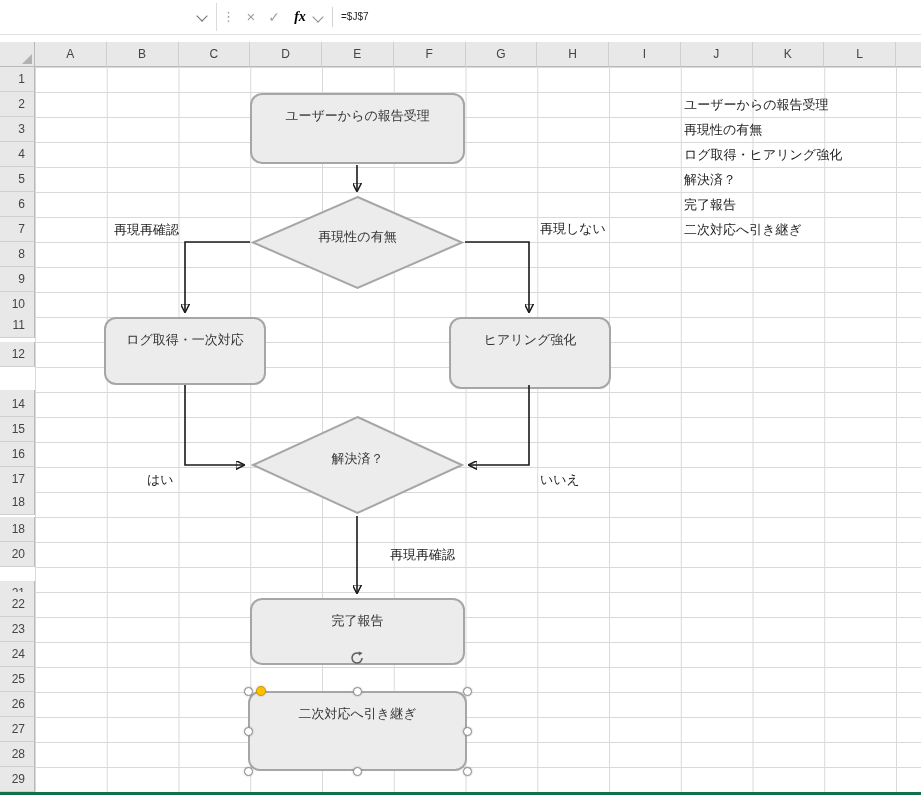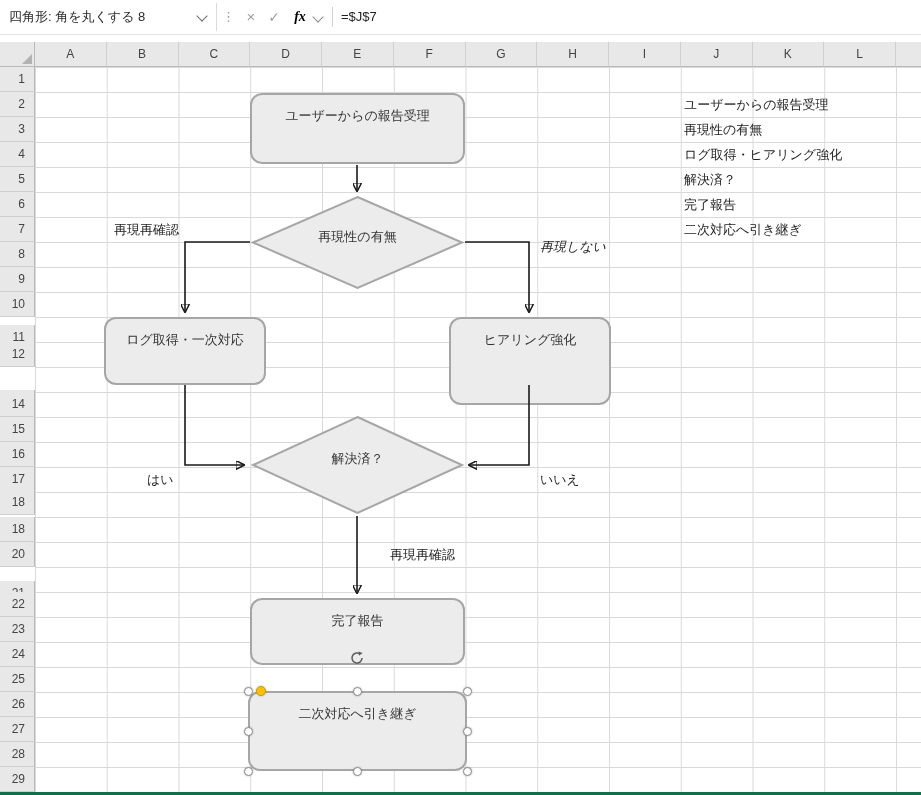--- a/index.html
+++ b/index.html
@@ -15,71 +15,68 @@
   .nb-chev{left:198px;top:12px;}
   .fx-chev{left:314px;top:13px;border-color:#8d8d8d;}
   .vdiv{position:absolute;width:1px;background:#dadada;}
   .d1{left:216px;top:3px;height:28px;}
   .d2{left:332px;top:7px;height:20px;background:#d2d2d2;}
   .dots{position:absolute;left:222px;top:0;line-height:34px;font-size:13px;color:#9a9a9a;letter-spacing:0;}
   .fbtn{position:absolute;top:0;height:34px;line-height:34px;text-align:center;cursor:default;}
   .cancel{left:240px;width:22px;font-size:15px;color:#9f9f9f;}
   .enter{left:263px;width:22px;font-size:14px;color:#9f9f9f;}
   .fx{left:288px;width:24px;font-size:14px;color:#000000;font-family:"Liberation Serif","DejaVu Serif",serif;font-style:italic;font-weight:600;}
-  .formula{position:absolute;left:341px;top:0;line-height:34px;font-size:13px;color:#1f1f1f;white-space:nowrap;}
+  .formula{position:absolute;left:341px;top:0;line-height:34px;font-size:10px;color:#1f1f1f;white-space:nowrap;}
   
   .corner{position:absolute;left:0;top:42px;width:35px;height:25px;background:#e8e8e8;border-right:1px solid #b9b9b9;border-bottom:1px solid #b9b9b9;box-sizing:border-box;}
   .corner-tri{position:absolute;right:2px;bottom:2px;width:10px;height:10px;background:#b2b2b2;clip-path:polygon(100% 0,100% 100%,0 100%);}
   #col-headers{position:absolute;left:35px;top:42px;width:886px;height:25px;}
   .colh{position:absolute;top:0;width:71.75px;height:25px;line-height:25px;text-align:center;
         background:#e8e8e8;color:#444;font-size:12px;border-right:1px solid #cfcfcf;border-bottom:1px solid #b9b9b9;box-sizing:border-box;}
   .colh-partial{position:absolute;left:896px;top:42px;width:25px;height:25px;background:#e8e8e8;border-bottom:1px solid #b9b9b9;box-sizing:border-box;}
   #row-headers{position:absolute;left:0;top:67px;width:35px;height:725px;}
   .rowh{position:absolute;left:0;width:35px;height:25px;line-height:25px;text-align:right;padding-right:9px;
         background:#e8e8e8;color:#444;font-size:12px;border-bottom:1px solid #cfcfcf;border-right:1px solid #b9b9b9;box-sizing:border-box;}
   
   .gridlines{position:absolute;left:35px;top:67px;width:886px;height:725px;
     background-image:linear-gradient(to right,#d9d9d9 1px,transparent 1px),linear-gradient(to bottom,#d9d9d9 1px,transparent 1px);
     background-size:71.75px 25px;}
   .celltext{position:absolute;left:684px;height:25px;line-height:25px;font-size:13px;color:#1c1c1c;white-space:nowrap;}
   
   .shape{position:absolute;background:#ececec;border:2px solid #a6a6a6;border-radius:12px;box-sizing:border-box;padding-top:12px;}
   .slbl{display:block;text-align:center;font-size:13px;color:#333;white-space:nowrap;}
   #sh-report{left:250px;top:93px;width:215px;height:71px;}
   #sh-log{left:104px;top:317px;width:162px;height:68px;}
-  #sh-hearing{left:449px;top:317px;width:162px;height:88px;}
+  #sh-hearing{left:449px;top:317px;width:162px;height:72px;}
   #sh-done{left:250px;top:598px;width:215px;height:67px;}
   #sh-handoff{left:248px;top:691px;width:219px;height:80px;}
   .diamond{position:absolute;}
   .diamond svg{position:absolute;left:0;top:0;width:100%;height:100%;}
   .dlbl{position:absolute;left:0;right:0;top:50%;margin-top:-15px;text-align:center;font-size:13px;color:#333;white-space:nowrap;}
   #dm-repro{left:250px;top:195px;width:215px;height:95px;}
   #dm-solved{left:250px;top:415px;width:215px;height:100px;}
   .arrows{position:absolute;left:0;top:0;pointer-events:none;}
   .arrows path{stroke:#1a1a1a;stroke-width:1.6;fill:none;}
   .elabel{position:absolute;height:25px;line-height:25px;font-size:13px;color:#1c1c1c;white-space:nowrap;}
   #lbl-reproduce{left:114px;top:217px;}
-  #lbl-not-reproduce{left:540px;top:234px;font-style:italic;}
+  #lbl-not-reproduce{left:540px;top:216px;}
   #lbl-yes{left:147px;top:467px;}
   #lbl-no{left:540px;top:467px;}
   #lbl-recheck{left:390px;top:542px;}
   
   .hnd{position:absolute;width:9px;height:9px;background:#fff;border:1px solid #8a8a8a;border-radius:50%;box-shadow:0 0 2px rgba(0,0,0,.3);box-sizing:border-box;}
   .hnd.yellow{background:#ffc000;border-color:#cf9b00;width:10px;height:10px;}
   .rotate{position:absolute;left:349px;top:650px;width:16px;height:16px;}
   
   .statusbar-edge{position:absolute;left:0;top:792px;width:921px;height:3px;background:#0f7049;}
 </style>
 </head>
 <body>
 
 <div class="topbar">
-  <div class="namebox">
-    <span class="namebox-text">四角形: 角を丸くする 8</span>
-  </div>
   <span class="chevicon nb-chev"></span>
   <div class="vdiv d1"></div>
   <div class="dots">⋮</div>
   <div class="fbtn cancel">×</div>
   <div class="fbtn enter">✓</div>
   <div class="fbtn fx">fx</div>
   <span class="chevicon fx-chev"></span>
   <div class="vdiv d2"></div>
   <div class="formula">=$J$7</div>
 </div>
@@ -106,21 +103,21 @@
     <div class="rowh" style="top: 0px;">1</div>
     <div class="rowh" style="top: 25px;">2</div>
     <div class="rowh" style="top: 50px;">3</div>
     <div class="rowh" style="top: 75px;">4</div>
     <div class="rowh" style="top: 100px;">5</div>
     <div class="rowh" style="top: 125px;">6</div>
     <div class="rowh" style="top: 150px;">7</div>
     <div class="rowh" style="top: 175px;">8</div>
     <div class="rowh" style="top: 200px;">9</div>
     <div class="rowh" style="top: 225px;">10</div>
-    <div class="rowh" style="top: 258px;">11</div>
+    <div class="rowh" style="top: 246px;">11</div>
     <div class="rowh" style="top: 275px;">12</div>
     <div class="rowh" style="top: 300px; margin-top: 23px;">13</div>
     <div class="rowh" style="top: 325px;">14</div>
     <div class="rowh" style="top: 350px;">15</div>
     <div class="rowh" style="top: 375px;">16</div>
     <div class="rowh" style="top: 400px;">17</div>
     <div class="rowh" style="top: 423px;">18</div>
     <div class="rowh" style="top: 450px;">18</div>
     <div class="rowh" style="top: 475px;">20</div>
     <div class="rowh" style="top: 500px; margin-top: 14px;">21</div>

